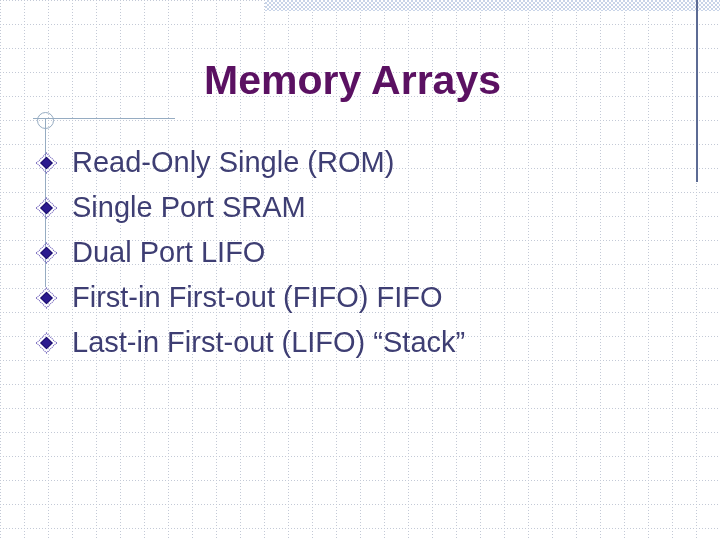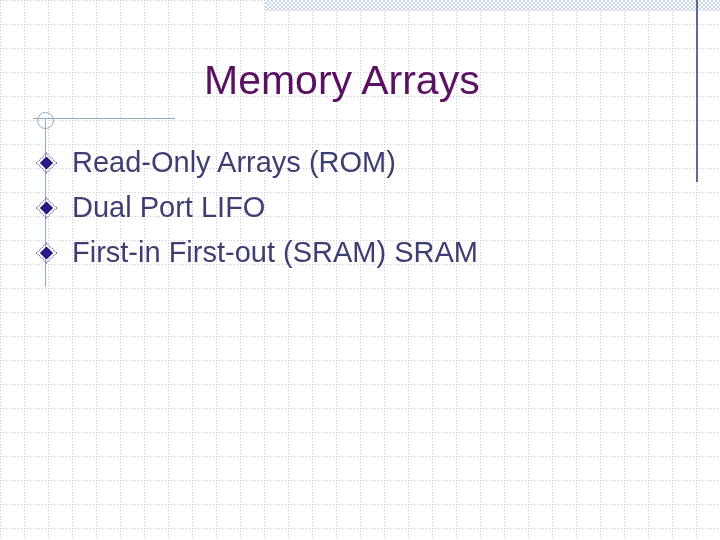--- a/index.html
+++ b/index.html
@@ -31,21 +31,21 @@
     background:#5c6b94;
   }
   .orn-hline{position:absolute;left:33px;top:118px;width:142px;height:1px;background:#96acc2;}
   .orn-vline{position:absolute;left:45px;top:118px;width:1px;height:169px;background:#96acc2;}
   .orn-circle{
     position:absolute;left:37px;top:112px;width:17px;height:17px;
     border:1px solid #96acc2;border-radius:50%;background:transparent;box-sizing:border-box;
   }
   .title{
     position:absolute;left:204px;top:58px;margin:0;
-    font-size:41px;font-weight:normal;line-height:1.1;
+    font-size:41px;font-weight:bold;line-height:1.1;
     color:#5b1162;letter-spacing:0;white-space:nowrap;
   }
   .bullet-list{
     position:absolute;left:36px;top:140px;width:660px;
     margin:0;padding:0;list-style:none;
   }
   .bullet-list li{
     position:relative;height:45px;line-height:45px;
     padding-left:36px;
     font-size:29px;color:#3e3e73;white-space:nowrap;
@@ -71,25 +71,33 @@
 
   <div class="orn-hline"></div>
   <div class="orn-vline"></div>
   <div class="orn-circle"></div>
 
   <h1 class="title">Memory Arrays</h1>
 
   <ul class="bullet-list">
     <li>
       <span class="diamond"></span>
-      <span>Read-Only Arrays (ROM)</span>
+      <span>Read-Only Single (ROM)</span>
+    </li>
+    <li>
+      <span class="diamond"></span>
+      <span>Single Port SRAM</span>
     </li>
     <li>
       <span class="diamond"></span>
       <span>Dual Port LIFO</span>
     </li>
     <li>
       <span class="diamond"></span>
-      <span>First-in First-out (SRAM) SRAM</span>
+      <span>First-in First-out (FIFO) FIFO</span>
+    </li>
+    <li>
+      <span class="diamond"></span>
+      <span>Last-in First-out (LIFO) “Stack”</span>
     </li>
   </ul>
 
 </div>
 
 </body></html>

